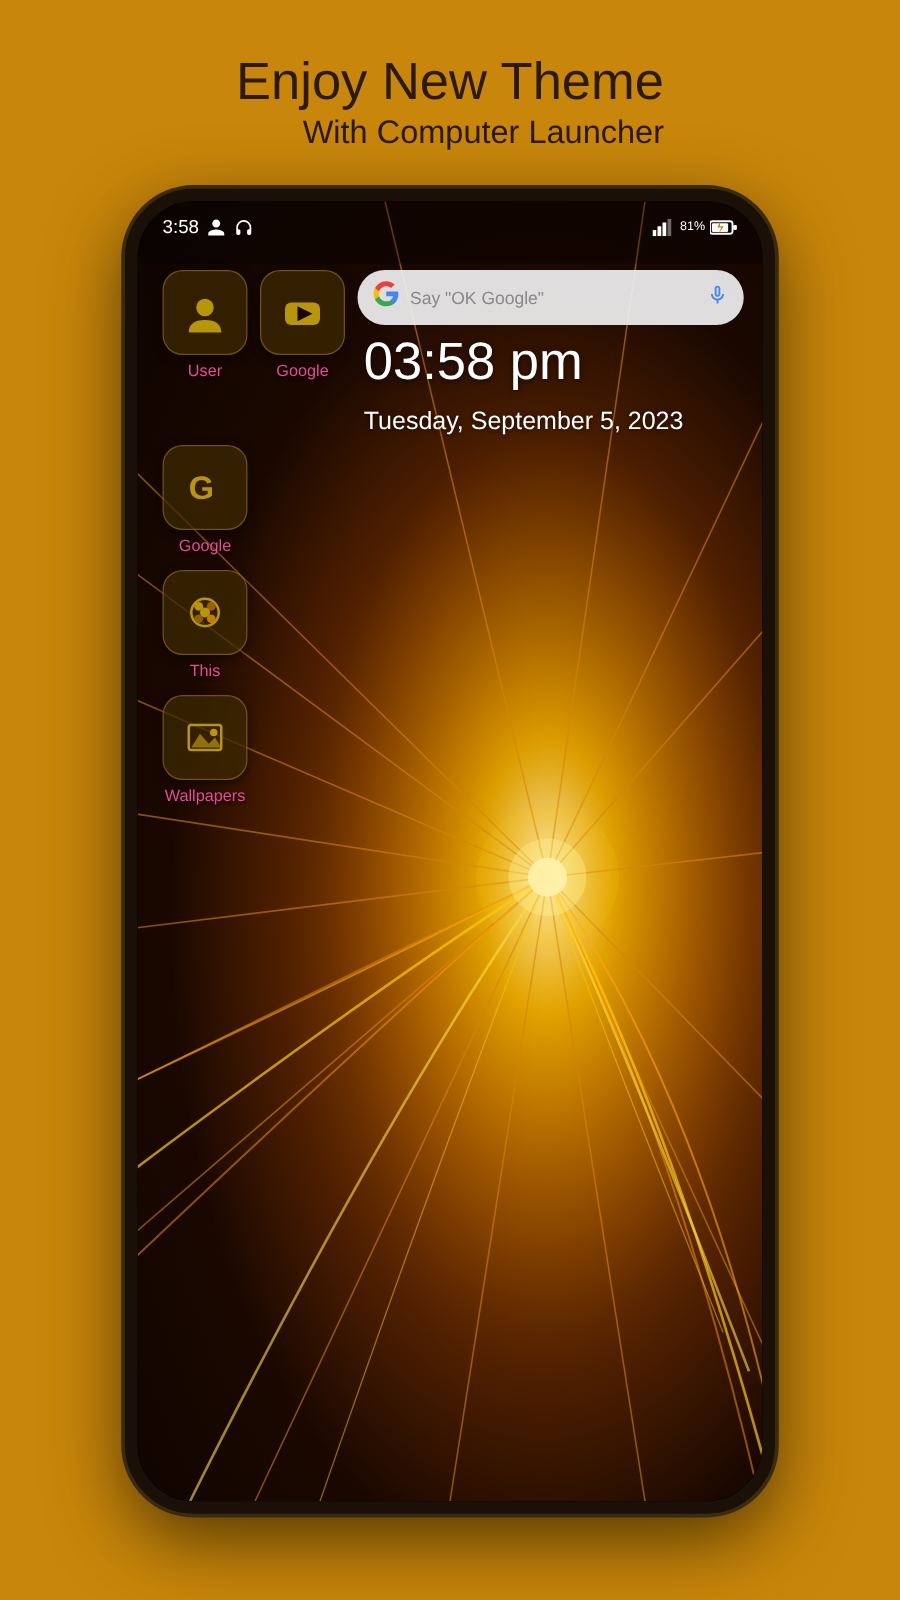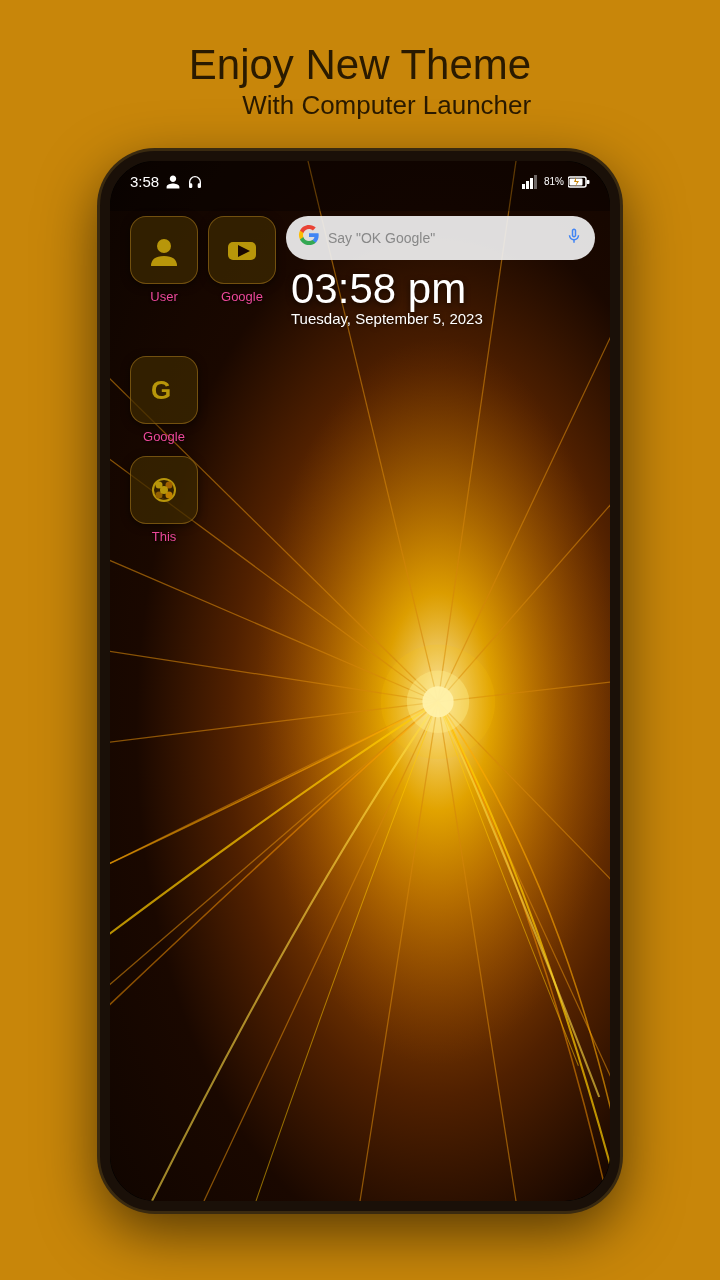--- a/index.html
+++ b/index.html
@@ -186,24 +186,24 @@
 
     .clock-time {
       font-size: 42px;
       font-weight: 300;
       color: #fff;
       text-shadow: 0 2px 6px rgba(0,0,0,0.6);
       line-height: 1;
     }
 
     .clock-date {
-      font-size: 15px;
+      font-size: 20px;
       color: #fff;
       text-shadow: 0 1px 4px rgba(0,0,0,0.6);
-      margin-top: 0;
+      margin-top: 16px;
     }
 
     
     .left-icons-col {
       position: absolute;
       top: 195px;
       left: 20px;
       display: flex;
       flex-direction: column;
       gap: 0px;
@@ -387,18 +387,30 @@
               <circle cx="23" cy="13" r="3.5" fill="#a06000"></circle>
               <circle cx="23" cy="23" r="3.5" fill="#c08000"></circle>
               <circle cx="13" cy="23" r="3.5" fill="#906000"></circle>
               <circle cx="18" cy="18" r="4" fill="#b8960a"></circle>
             </svg>
           </div>
           <span class="app-label">This</span>
         </div>
 
 
+        <div class="app-icon-wrapper icon-row-gap">
+          <div class="app-icon">
+            <svg class="icon-svg" viewBox="0 0 36 36">
+              <rect x="5" y="8" width="26" height="20" rx="2" fill="none" stroke="#b8960a" stroke-width="2"></rect>
+
+              <path d="M7 26 L14 15 L21 23 L26 18 L31 26 Z" fill="#b8960a" opacity="0.7"></path>
+
+              <circle cx="25" cy="14" r="3" fill="#b8960a"></circle>
+            </svg>
+          </div>
+          <span class="app-label">Wallpapers</span>
+        </div>
 
       </div>
 
     </div>
   </div>
 </div>
 
 </body></html>

